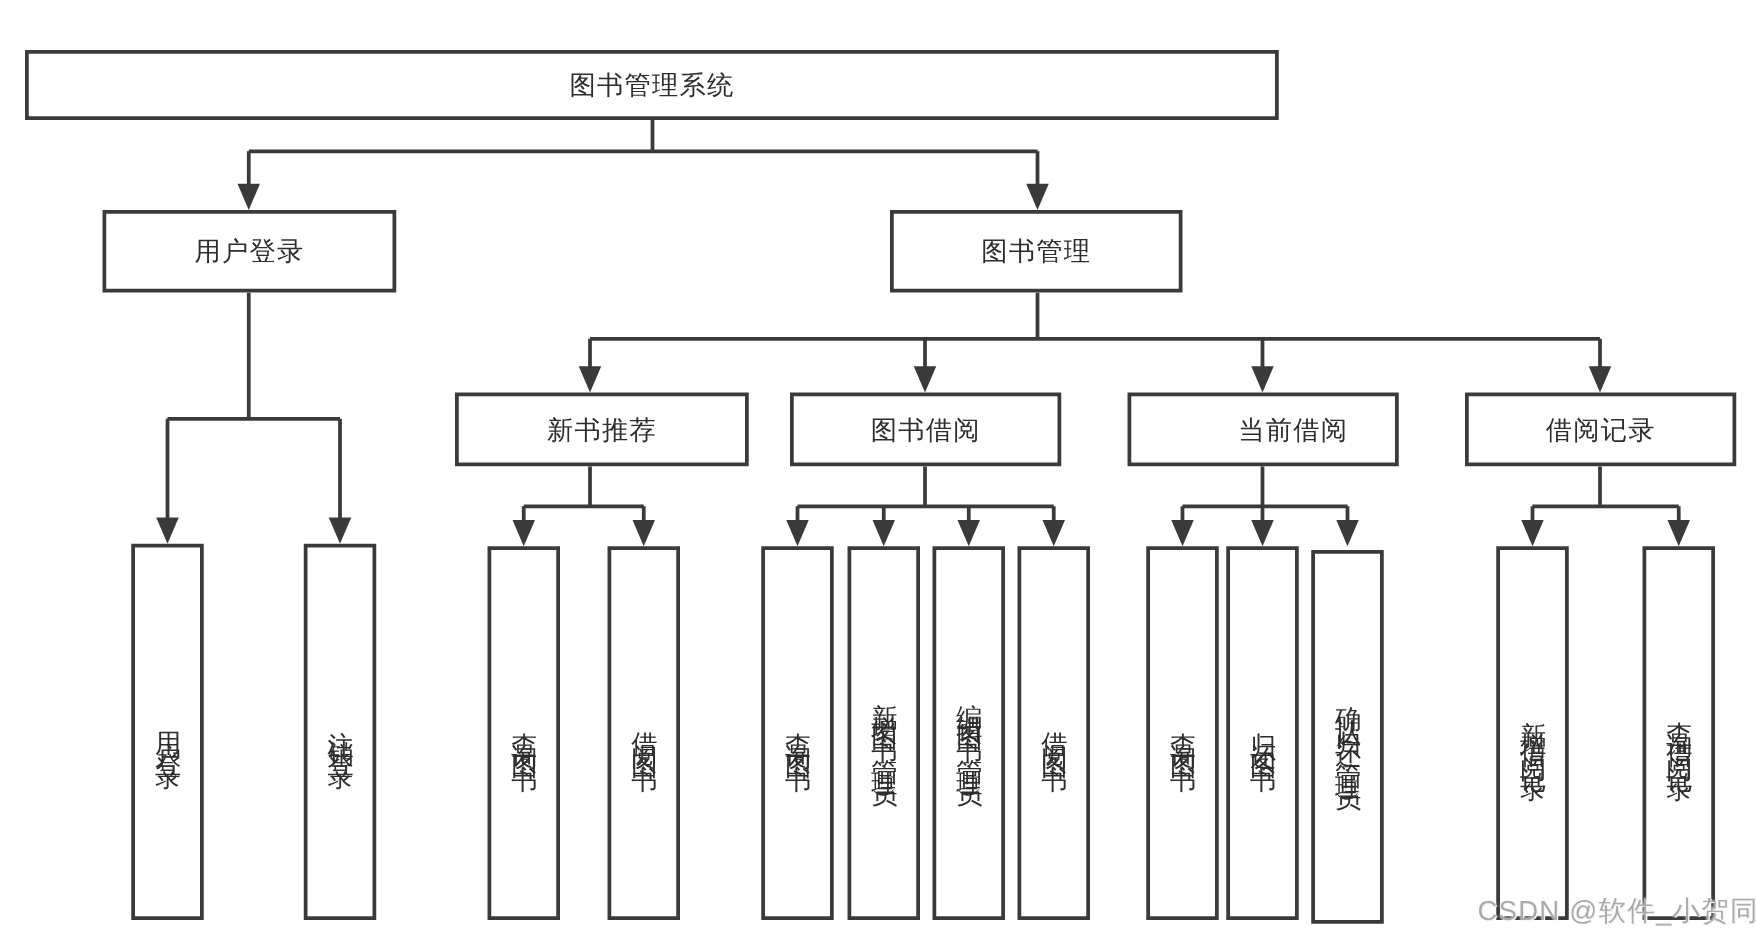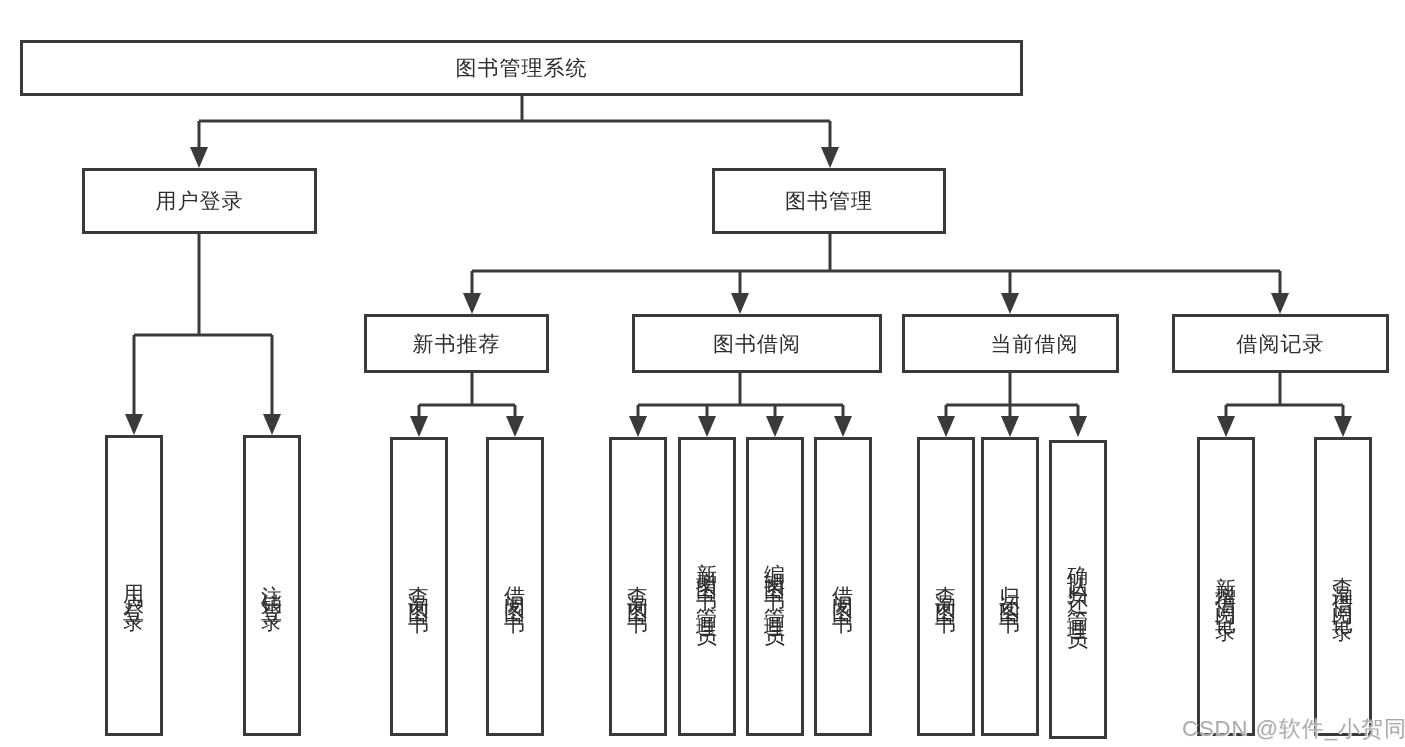--- a/index.html
+++ b/index.html
@@ -103,24 +103,24 @@
     <span>图书管理系统</span>
   </div>
 
   <div class="node" style="left:82px;top:168px;width:235px;height:66px;">
     <span>用户登录</span>
   </div>
   <div class="node" style="left:712px;top:168px;width:234px;height:66px;">
     <span>图书管理</span>
   </div>
 
-  <div class="node" style="left:364px;top:314px;width:185px;height:59px;">
+  <div class="node" style="left:364px;top:314px;width:235px;height:59px;">
     <span>新书推荐</span>
   </div>
-  <div class="node" style="left:632px;top:314px;width:250px;height:59px;">
+  <div class="node" style="left:632px;top:314px;width:217px;height:59px;">
     <span>图书借阅</span>
   </div>
   <div class="node" style="left:902px;top:314px;width:217px;height:59px;padding-left:48px;">
     <span>当前借阅</span>
   </div>
   <div class="node" style="left:1172px;top:314px;width:217px;height:59px;">
     <span>借阅记录</span>
   </div>
 
   <div class="node leaf" style="left:105px;top:435px;width:58px;height:301px;">

